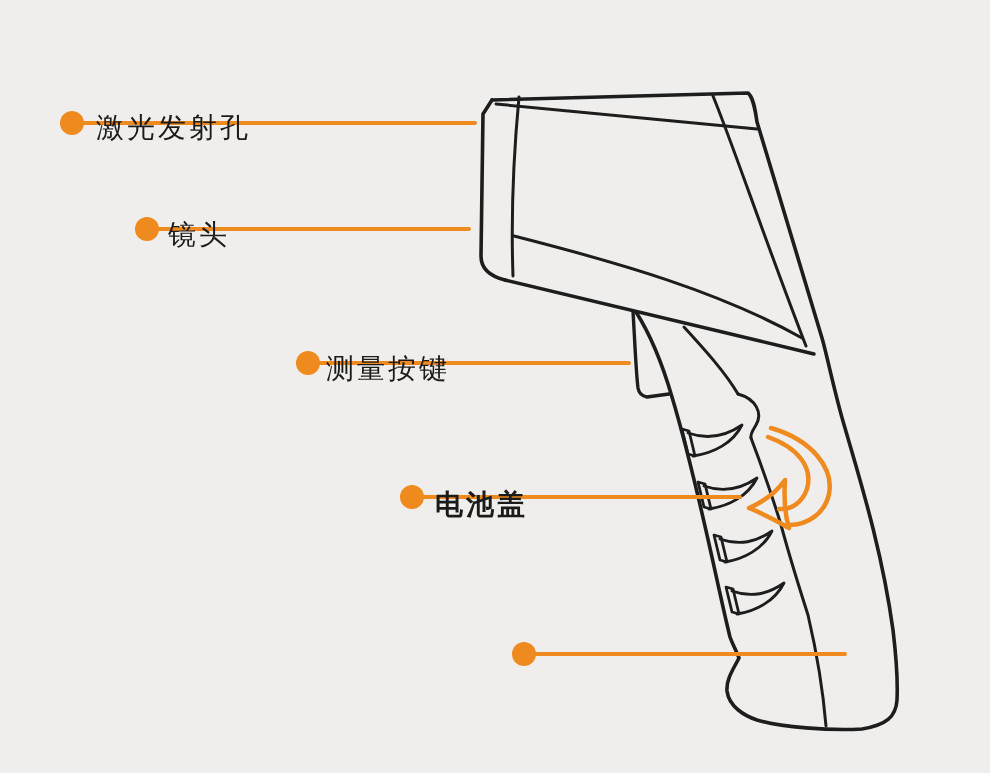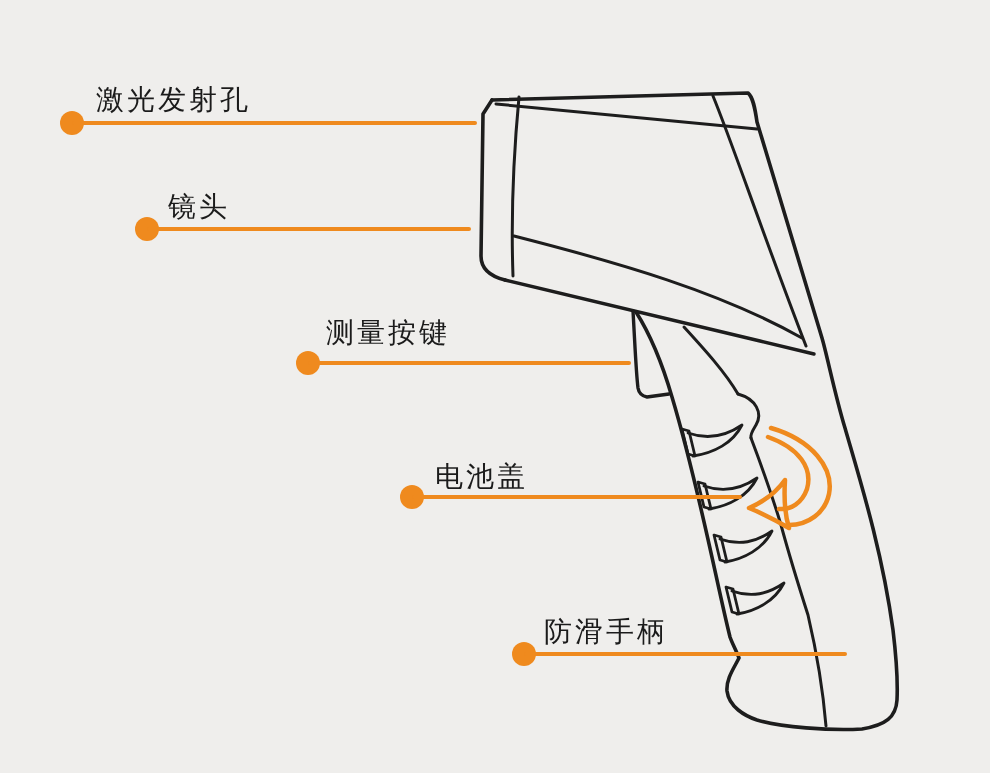--- a/index.html
+++ b/index.html
@@ -14,20 +14,21 @@
   svg{position:absolute;left:0;top:0;}
 
   .callout-text{
     position:absolute;
     font-size:28px;
     line-height:1.1;
     color:#1b1b1b;
     letter-spacing:3px;
     white-space:nowrap;
     font-weight:500;
+    margin-top:28px;
   }
   .callout-dot{
     position:absolute;
     width:24px;height:24px;
     border-radius:50%;
     background:#ef8a1e;
   }
   .callout-line{
     position:absolute;
     height:4px;
@@ -116,23 +117,22 @@
   <div class="callout-dot" style="left:60px;top:111px;"></div>
   <div class="callout-line" style="left:72px;top:121px;width:405px;"></div>
   <div class="callout-text" style="left:96px;top:85px;">激光发射孔</div>
 
   <div class="callout-dot" style="left:135px;top:217px;"></div>
   <div class="callout-line" style="left:147px;top:227px;width:324px;"></div>
   <div class="callout-text" style="left:168px;top:192px;">镜头</div>
 
   <div class="callout-dot" style="left:296px;top:351px;"></div>
   <div class="callout-line" style="left:308px;top:361px;width:323px;"></div>
-  <div class="callout-text" style="left:326px;top:318px;text-align:center;">测量按键</div>
+  <div class="callout-text" style="left:326px;top:326px;text-align:center;">测量按键</div>
 
   <div class="callout-dot" style="left:400px;top:485px;"></div>
   <div class="callout-line" style="left:412px;top:495px;width:330px;"></div>
-  <div class="callout-text" style="left:435px;top:462px;">电池盖</div>
+  <div class="callout-text" style="left:435px;top:462px;font-weight:bold;">电池盖</div>
 
   <div class="callout-dot" style="left:512px;top:642px;"></div>
   <div class="callout-line" style="left:524px;top:652px;width:323px;"></div>
-  <div class="callout-text" style="left:544px;top:617px;">防滑手柄</div>
 
 </div>
 
 </body></html>

